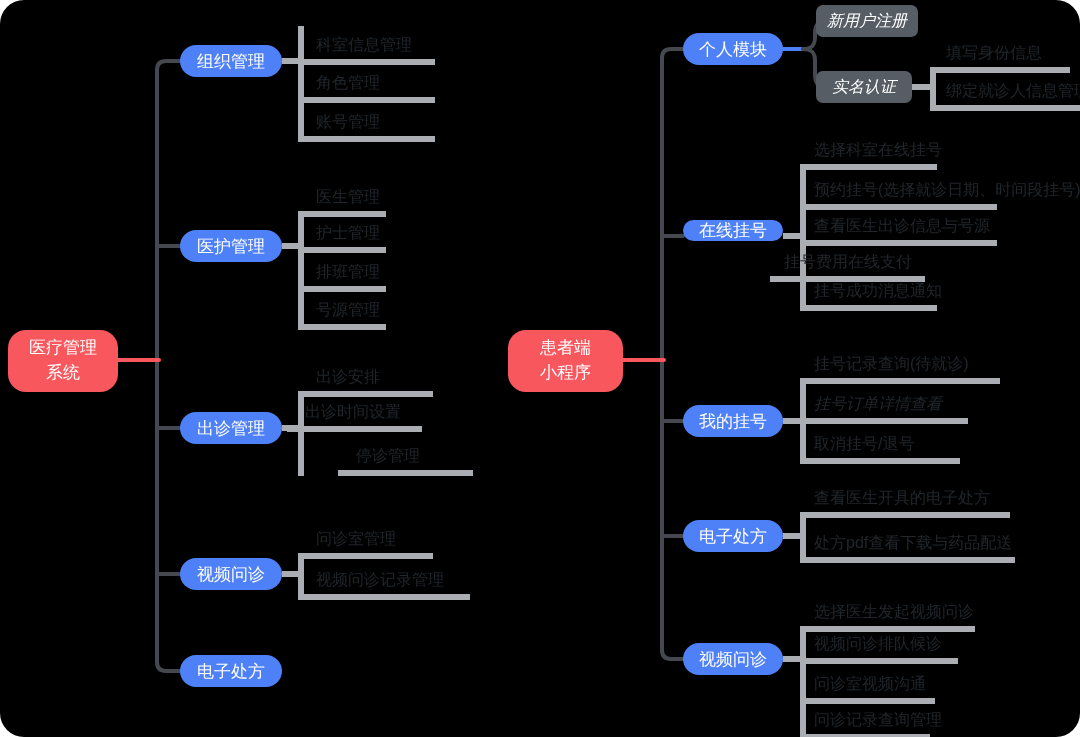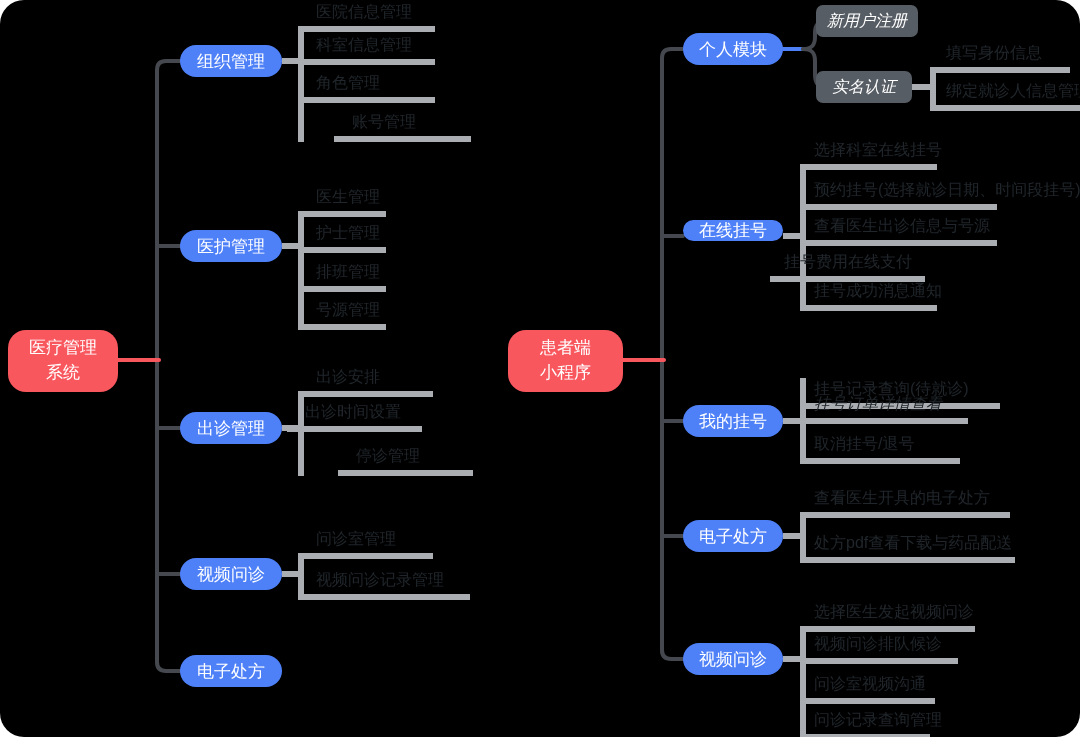--- a/index.html
+++ b/index.html
@@ -76,24 +76,23 @@
   <div class="pill" style="left:180px;top:412px;width:102px;height:32px;">
     <span>出诊管理</span>
   </div>
   <div class="pill" style="left:180px;top:558px;width:102px;height:32px;">
     <span>视频问诊</span>
   </div>
   <div class="pill" style="left:180px;top:655px;width:102px;height:32px;">
     <span>电子处方</span>
   </div>
 
-  <div class="leaf l" style="left:298px;top:0px;width:137px;">医院信息管理</div>
   <div class="leaf l" style="left:298px;top:33px;width:137px;">科室信息管理</div>
   <div class="leaf l" style="left:298px;top:71px;width:137px;">角色管理</div>
-  <div class="leaf l" style="left:298px;top:110px;width:137px;margin-left:36px;">账号管理</div>
+  <div class="leaf l" style="left:298px;top:110px;width:137px;">账号管理</div>
 
   <div class="leaf l" style="left:298px;top:185px;width:88px;">医生管理</div>
   <div class="leaf l" style="left:298px;top:221px;width:88px;">护士管理</div>
   <div class="leaf l" style="left:298px;top:260px;width:88px;">排班管理</div>
   <div class="leaf l" style="left:298px;top:298px;width:88px;">号源管理</div>
 
   <div class="leaf l" style="left:298px;top:365px;width:135px;">出诊安排</div>
   <div class="leaf l" style="left:287px;top:400px;width:135px;">出诊时间设置</div>
   <div class="leaf l" style="left:298px;top:444px;width:135px;margin-left:40px;">停诊管理</div>
 
@@ -125,21 +124,21 @@
 
   <div class="leaf r" style="left:930px;top:41px;width:140px;padding-left:16px;">填写身份信息</div>
   <div class="leaf r" style="left:930px;top:79px;width:150px;padding-left:16px;">绑定就诊人信息管理</div>
 
   <div class="leaf r" style="left:800px;top:138px;width:137px;">选择科室在线挂号</div>
   <div class="leaf r" style="left:800px;top:178px;width:197px;">预约挂号(选择就诊日期、时间段挂号)</div>
   <div class="leaf r" style="left:800px;top:214px;width:197px;">查看医生出诊信息与号源</div>
   <div class="leaf r" style="left:770px;top:250px;width:155px;">挂号费用在线支付</div>
   <div class="leaf r" style="left:800px;top:279px;width:137px;">挂号成功消息通知</div>
 
-  <div class="leaf r" style="left:800px;top:352px;width:200px;margin-top:25px;">挂号记录查询(待就诊)</div>
+  <div class="leaf r" style="left:800px;top:352px;width:200px;">挂号记录查询(待就诊)</div>
   <div class="leaf r" style="left:800px;top:392px;width:168px;font-style:italic;">挂号订单详情查看</div>
   <div class="leaf r" style="left:800px;top:432px;width:160px;">取消挂号/退号</div>
 
   <div class="leaf r" style="left:800px;top:486px;width:210px;">查看医生开具的电子处方</div>
   <div class="leaf r" style="left:800px;top:531px;width:215px;">处方pdf查看下载与药品配送</div>
 
   <div class="leaf r" style="left:800px;top:600px;width:175px;">选择医生发起视频问诊</div>
   <div class="leaf r" style="left:800px;top:632px;width:158px;">视频问诊排队候诊</div>
   <div class="leaf r" style="left:800px;top:672px;width:135px;">问诊室视频沟通</div>
   <div class="leaf r" style="left:800px;top:708px;width:130px;">问诊记录查询管理</div>

